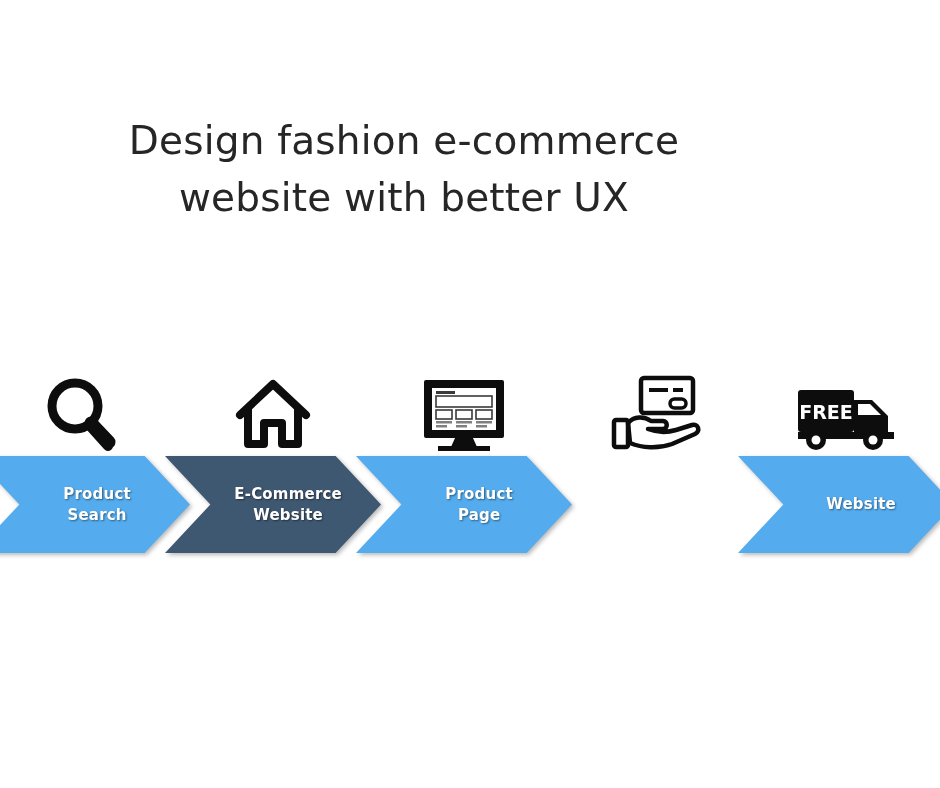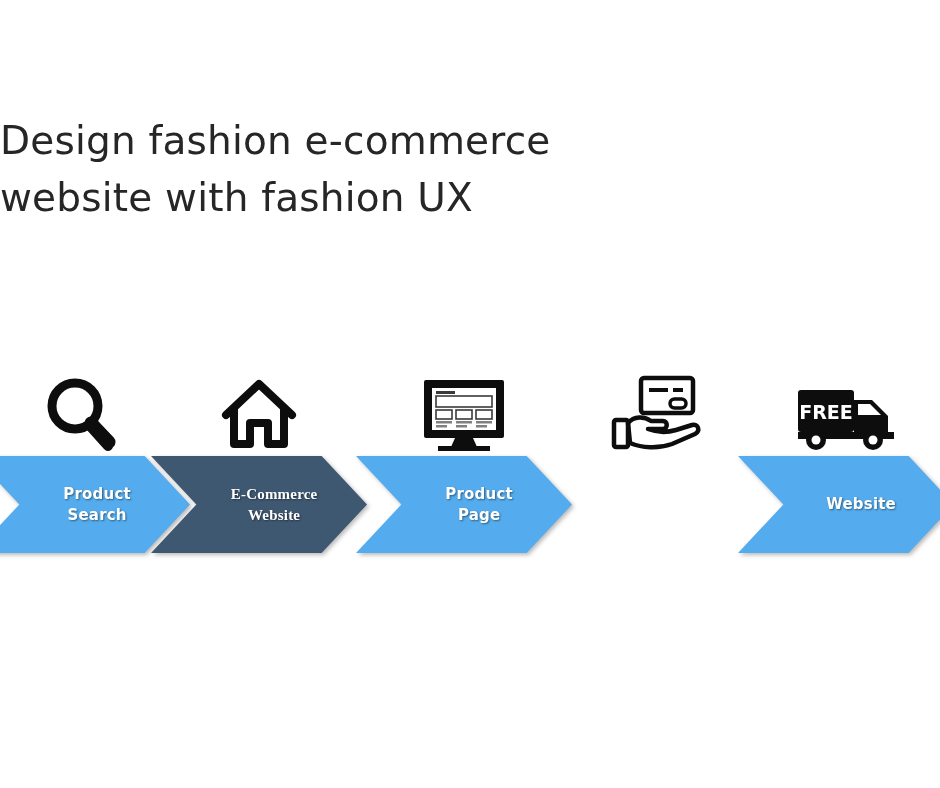--- a/index.html
+++ b/index.html
@@ -15,21 +15,21 @@
     overflow: hidden;
     position: relative;
   }
 
   
   .title-block {
     position: absolute;
     top: 112px;
     left: 0;
     width: 808px;
-    text-align: left;
+    text-align: center;
   }
   .title-line {
     display: block;
     font-family: "DejaVu Sans", "Liberation Sans", sans-serif;
     font-size: 39px;
     font-weight: 400;
     color: #262626;
     letter-spacing: 0.2px;
     line-height: 57px;
     white-space: nowrap;
@@ -100,41 +100,41 @@
     padding-left: 14%;
     white-space: pre-line;
     letter-spacing: 0.2px;
   }
 </style>
 </head>
 <body>
 
 <div class="title-block">
   <span class="title-line">Design fashion e-commerce</span>
-  <span class="title-line">website with fashion UX</span>
+  <span class="title-line">website with better UX</span>
 </div>
 
 <div class="flow">
 
   <div class="step first" style="left:-26px; width:216px;">
     <div class="step-icon">
       <svg width="78" height="76" viewBox="0 0 78 76" aria-hidden="true">
         <circle cx="32" cy="30" r="23" fill="none" stroke="#0D0D0D" stroke-width="9"></circle>
         <path d="M48 46 L69 67 A1 1 0 0 1 61 73 L43 53 Z" fill="#0D0D0D"></path>
         <line x1="48" y1="47" x2="66" y2="66" stroke="#0D0D0D" stroke-width="13" stroke-linecap="round"></line>
       </svg>
     </div>
     <div class="chevron">
       <div class="chevron-shape" style="background:#54ACEE;"></div>
       <div class="chevron-label">Product
 Search</div>
     </div>
   </div>
 
-  <div class="step" style="left:151px; width:216px;font-family:Liberation Serif, serif;">
+  <div class="step" style="left:165px; width:216px;">
     <div class="step-icon">
       <svg width="80" height="74" viewBox="0 0 80 74" aria-hidden="true">
         <path d="M7 37 L40 6 L73 37" fill="none" stroke="#0D0D0D" stroke-width="8" stroke-linejoin="round" stroke-linecap="round"></path>
         <path d="M15 32 L15 66 L31 66 L31 45 L49 45 L49 66 L65 66 L65 32" fill="none" stroke="#0D0D0D" stroke-width="8" stroke-linejoin="round" stroke-linecap="square"></path>
       </svg>
     </div>
     <div class="chevron">
       <div class="chevron-shape" style="background:#3F5872;"></div>
       <div class="chevron-label">E-Commerce
 Website</div>

